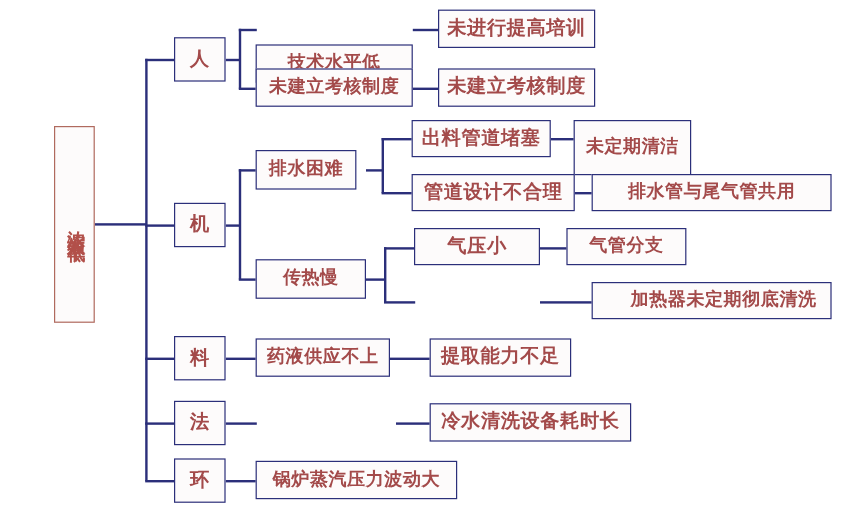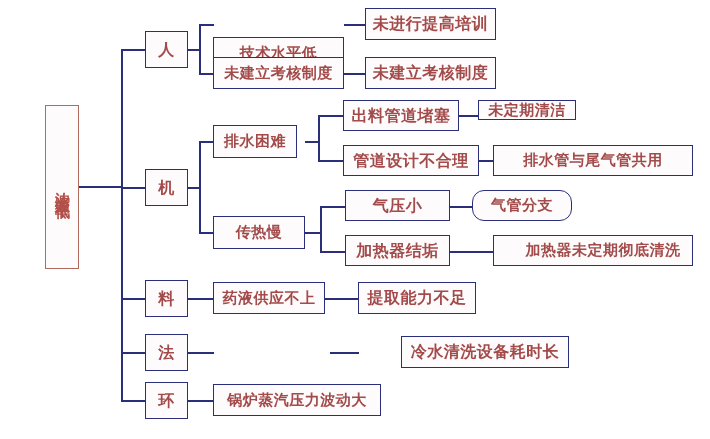--- a/index.html
+++ b/index.html
@@ -88,54 +88,53 @@
 
   <div class="hline" style="left:199px;top:141px;width:15px;"></div>
   <div class="node lvl2" style="left:213px;top:125px;width:84px;height:33px;">排水困难</div>
 
   <div class="hline" style="left:305px;top:141px;width:14px;"></div>
   <div class="vline" style="left:318px;top:115px;height:46px;"></div>
 
   <div class="hline" style="left:318px;top:115px;width:26px;"></div>
   <div class="node lvl3" style="left:343px;top:100px;width:116px;height:31px;">出料管道堵塞</div>
   <div class="hline" style="left:459px;top:115px;width:20px;"></div>
-  <div class="node lvl4" style="left:478px;top:100px;width:98px;height:20px;">未定期清洁</div>
+  <div class="node lvl4" style="left:478px;top:100px;width:98px;height:46px;">未定期清洁</div>
 
   <div class="hline" style="left:318px;top:160px;width:26px;"></div>
   <div class="node lvl3" style="left:343px;top:145px;width:136px;height:31px;">管道设计不合理</div>
   <div class="hline" style="left:479px;top:160px;width:15px;"></div>
   <div class="node lvl4" style="left:493px;top:145px;width:200px;height:31px;">排水管与尾气管共用</div>
 
   <div class="hline" style="left:199px;top:232px;width:15px;"></div>
   <div class="node lvl2" style="left:213px;top:216px;width:92px;height:33px;">传热慢</div>
 
   <div class="hline" style="left:305px;top:232px;width:16px;"></div>
   <div class="vline" style="left:320px;top:206px;height:46px;"></div>
 
   <div class="hline" style="left:320px;top:206px;width:26px;"></div>
   <div class="node lvl3" style="left:345px;top:190px;width:105px;height:31px;">气压小</div>
   <div class="hline" style="left:450px;top:206px;width:23px;"></div>
-  <div class="node lvl4" style="left:472px;top:190px;width:100px;height:31px;border-radius:12px;">气管分支</div>
+  <div class="node lvl4" style="left:472px;top:190px;width:100px;height:31px;">气管分支</div>
 
   <div class="hline" style="left:320px;top:251px;width:26px;"></div>
-  <div class="node lvl3" style="left:345px;top:235px;width:105px;height:31px;">加热器结垢</div>
   <div class="hline" style="left:450px;top:251px;width:44px;"></div>
   <div class="node lvl4" style="left:493px;top:235px;width:200px;height:31px;padding-left:20px;">加热器未定期彻底清洗</div>
 
   <div class="hline" style="left:121px;top:298px;width:24px;"></div>
   <div class="node cat" style="left:145px;top:280px;width:43px;height:37px;">料</div>
   <div class="hline" style="left:188px;top:298px;width:26px;"></div>
   <div class="node lvl2" style="left:213px;top:282px;width:112px;height:32px;">药液供应不上</div>
   <div class="hline" style="left:325px;top:298px;width:34px;"></div>
   <div class="node lvl3" style="left:358px;top:282px;width:118px;height:32px;">提取能力不足</div>
 
   <div class="hline" style="left:121px;top:352px;width:24px;"></div>
   <div class="node cat" style="left:145px;top:334px;width:43px;height:37px;">法</div>
   <div class="hline" style="left:188px;top:352px;width:26px;"></div>
   <div class="hline" style="left:330px;top:352px;width:29px;"></div>
-  <div class="node lvl3" style="left:358px;top:336px;width:168px;height:32px;margin-left:43px;">冷水清洗设备耗时长</div>
+  <div class="node lvl3" style="left:358px;top:336px;width:168px;height:32px;">冷水清洗设备耗时长</div>
 
   <div class="hline" style="left:121px;top:400px;width:24px;"></div>
   <div class="node cat" style="left:145px;top:382px;width:43px;height:37px;">环</div>
   <div class="hline" style="left:188px;top:400px;width:26px;"></div>
   <div class="node lvl2" style="left:213px;top:384px;width:168px;height:32px;">锅炉蒸汽压力波动大</div>
 
 </div>
 
 </body></html>

